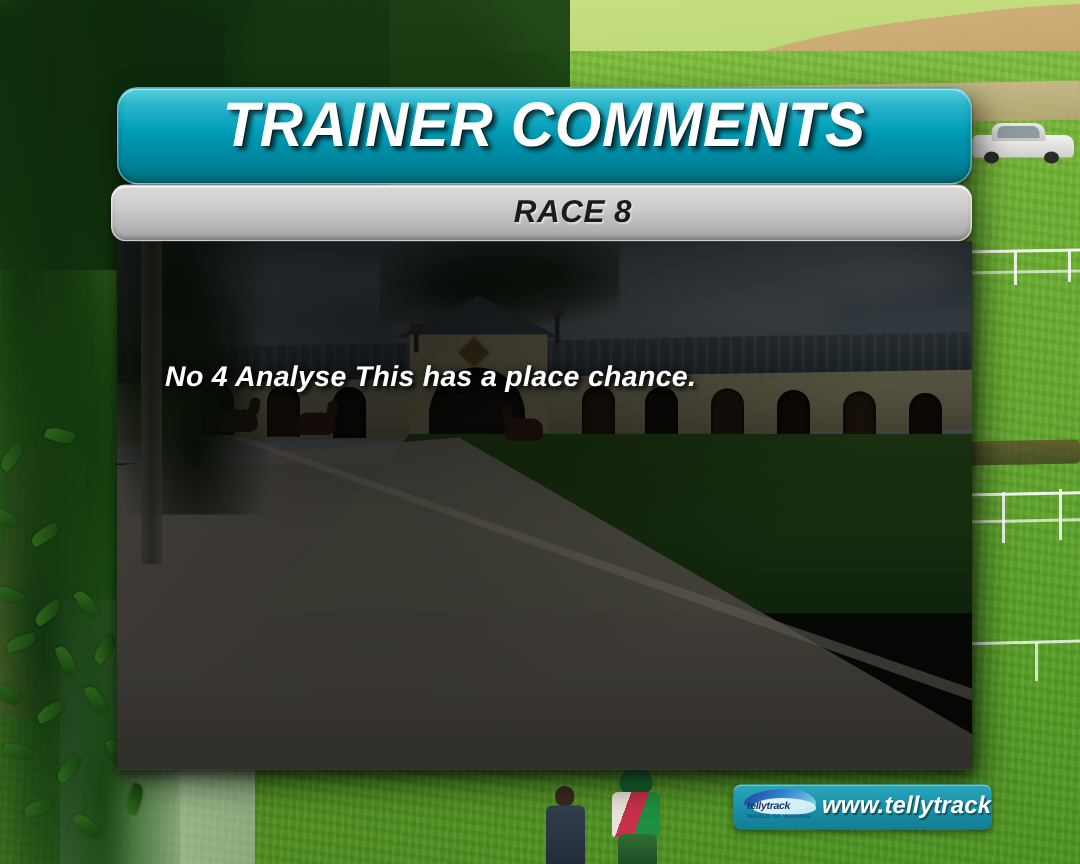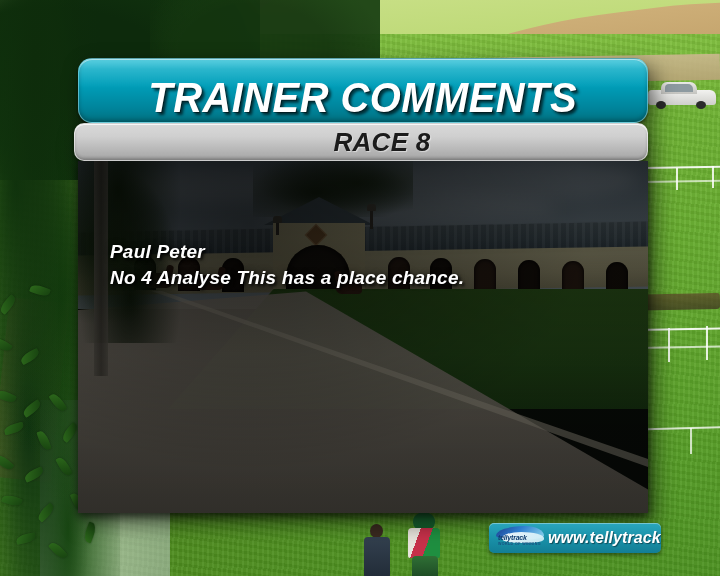--- a/index.html
+++ b/index.html
@@ -155,21 +155,21 @@
   }
 
   .bar-title{
     position:absolute; left:4px; top:0px; width:570px; height:65px;
     border-radius:14px;
     background:linear-gradient(180deg,#2dc2d8 0%,#08aac4 16%,#009fba 40%,#00849b 78%,#00707f 100%);
     border:1px solid rgba(255,255,255,.35);
     box-shadow:inset 0 1px 0 rgba(255,255,255,.5),
                inset 0 -2px 4px rgba(0,0,0,.25),
                0 2px 3px rgba(0,0,0,.4);
-    display:flex; align-items:flex-end; justify-content:center;
+    display:flex; align-items:flex-start; justify-content:center;
     overflow:hidden;
   }
   .bar-title::after{
     content:""; position:absolute; left:0; top:0; width:100%; height:46%;
     background:linear-gradient(180deg,rgba(255,255,255,.22),rgba(255,255,255,0));
     pointer-events:none;
   }
   .title-text{
     position:relative; z-index:2;
     font-size:42px; font-weight:bold; font-style:italic;
@@ -184,21 +184,21 @@
     position:absolute; left:0px; top:65px; width:574px; height:38px;
     border-radius:10px;
     background:linear-gradient(180deg,#d9d9d9 0%,#cfcfcf 35%,#b5b5b5 75%,#a8a8a8 100%);
     border:1px solid rgba(255,255,255,.45);
     box-shadow:inset 0 1px 0 rgba(255,255,255,.8),
                inset 0 -2px 3px rgba(0,0,0,.18),
                0 2px 4px rgba(0,0,0,.45);
     display:flex; align-items:center; justify-content:center;
   }
   .sub-text{
-    font-size:26px; font-weight:bold; font-style:italic;
+    font-size:21px; font-weight:bold; font-style:italic;
     color:#1b1b1b; letter-spacing:.3px;
     text-shadow:1px 1px 1px rgba(255,255,255,.5);
     white-space:nowrap;
     margin-left:42px;
   }
 
   
   .panel-body{
     position:absolute; left:4px; top:103px; width:570px; height:352px;
     overflow:hidden;
@@ -497,21 +497,20 @@
       <div class="ph-horse" style="left:120px;top:114px;"></div>
       <div class="ph-horse" style="left:258px;top:118px;transform:scaleX(-1);"></div>
 
       <div class="ph-leftTree"></div>
       <div class="ph-pole"></div>
 
       <div class="photo-dark"></div>
     </div>
 
     <div class="comments">
-      <div class="cmt-line">Paul Peter</div>
       <div class="cmt-line">No 4 Analyse This has a place chance.</div>
     </div>
 
   </div>
 </div>
 
 <div id="tt-banner">
   <div class="tt-logo">
     <div class="tt-swoosh"></div>
     <div class="tt-swoosh2"></div>

